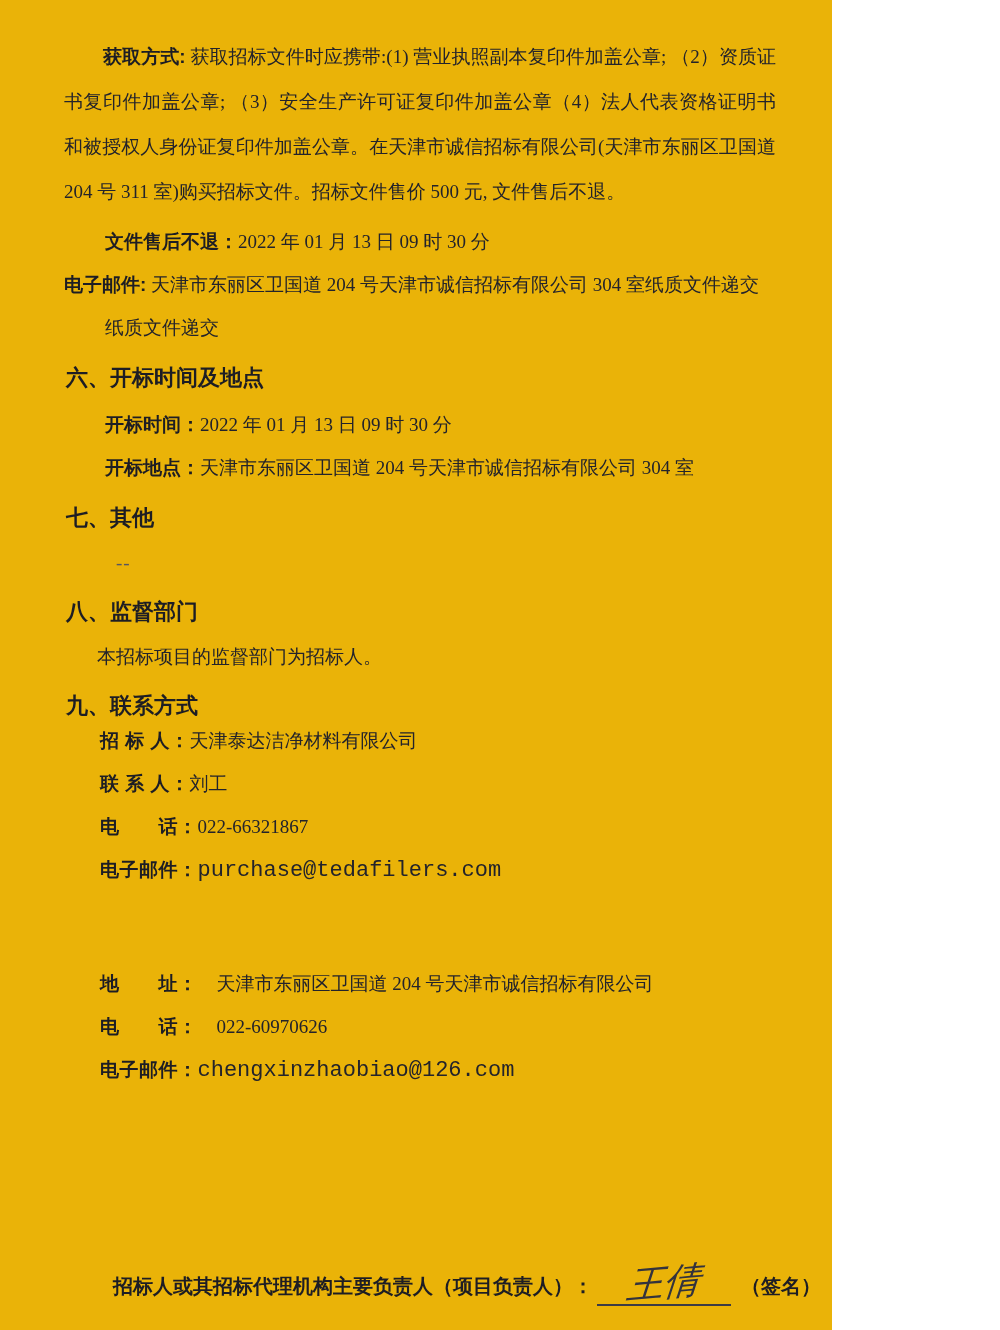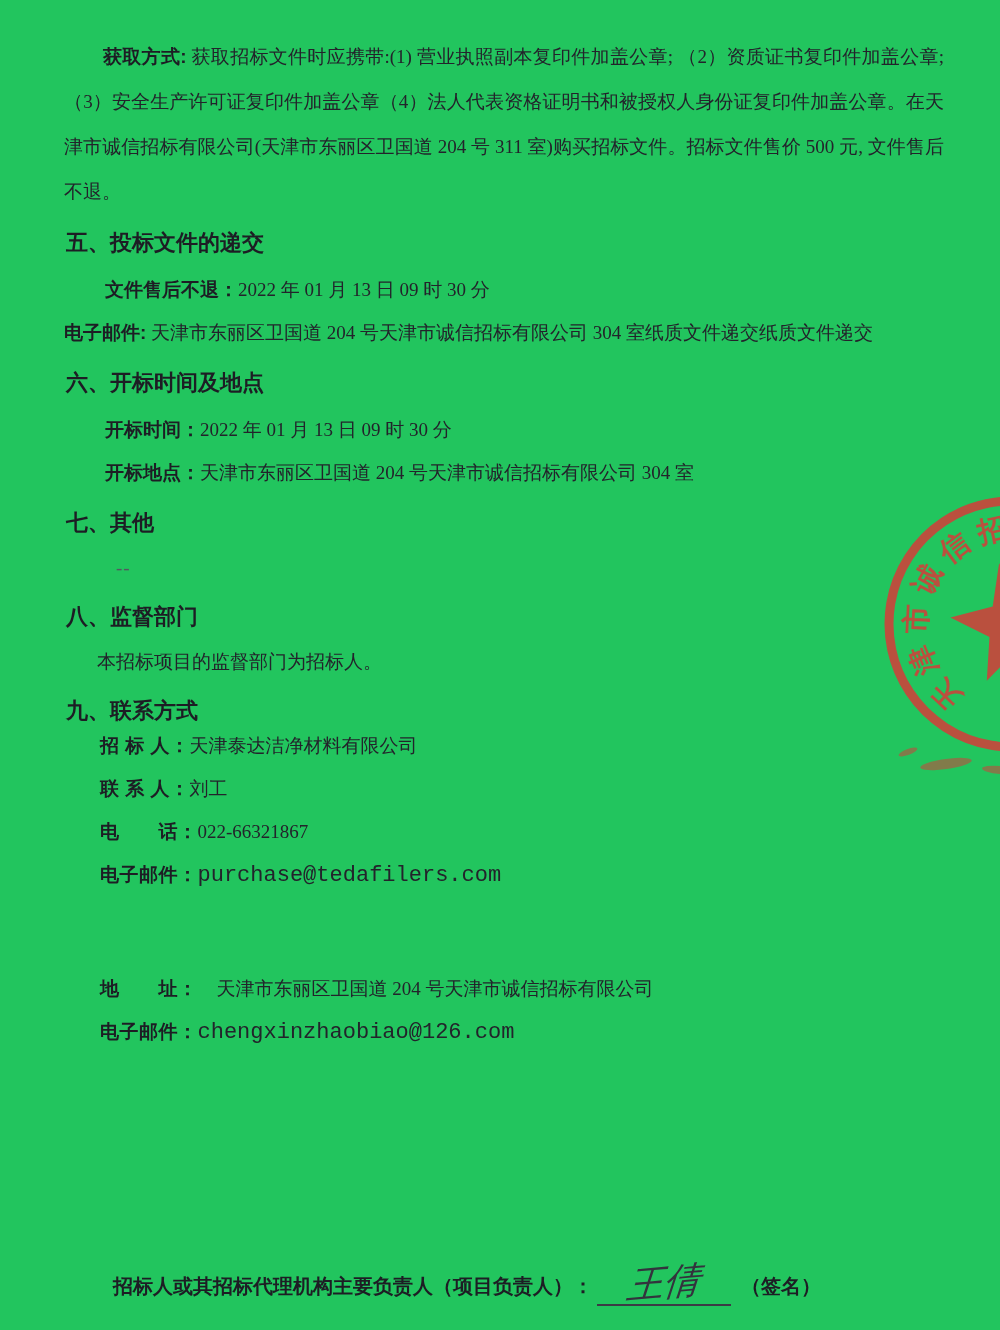--- a/index.html
+++ b/index.html
@@ -1,23 +1,24 @@
 <!DOCTYPE html>
 <html><head>
 <meta charset="utf-8">
 <style>
   html,body{margin:0;padding:0;background:#ffffff;}
   .page{
     position:relative;
-    width:1000px;height:1330px;
-    background:#22c55e;
+    width:820px;height:1330px;
+    background:#eab308;
     overflow:hidden;
     color:#23232b;
     font-family:"Liberation Serif","DejaVu Serif",serif;
     font-size:19px;
+    padding-left:12px;
   }
   .content{
     position:absolute;
     left:64px;top:34px;right:56px;
   }
   .para{
     line-height:45px;
     text-align:justify;
     margin:0 0 6px 0;
   }
@@ -98,21 +99,20 @@
   }
 </style>
 </head>
 <body>
 
 <div class="page">
   <div class="content">
 
     <p class="para para-indent"><span class="label">获取方式:</span><span> 获取招标文件时应携带:(1) 营业执照副本复印件加盖公章; （2）资质证书复印件加盖公章; （3）安全生产许可证复印件加盖公章（4）法人代表资格证明书和被授权人身份证复印件加盖公章。在天津市诚信招标有限公司(天津市东丽区卫国道 204 号 311 室)购买招标文件。招标文件售价 500 元, 文件售后不退。</span></p>
 
-    <h2 class="heading">五、投标文件的递交</h2>
     <p class="sub-line"><span class="label">文件售后不退：</span><span>2022 年 01 月 13 日 09 时 30 分</span></p>
     <p class="sub-line wrap-line" style="padding-left:41px;text-indent:-0px;margin-left:-41px;padding-left:82px;"><span style="margin-left:-41px;" class="label">电子邮件:</span><span> 天津市东丽区卫国道 204 号天津市诚信招标有限公司 304 室纸质文件递交纸质文件递交</span></p>
 
     <h2 class="heading">六、开标时间及地点</h2>
     <p class="sub-line"><span class="label">开标时间：</span><span>2022 年 01 月 13 日 09 时 30 分</span></p>
     <p class="sub-line"><span class="label">开标地点：</span><span>天津市东丽区卫国道 204 号天津市诚信招标有限公司 304 室</span></p>
 
     <h2 class="heading">七、其他</h2>
     <p class="dash-line">--</p>
 
@@ -125,20 +125,21 @@
       <p class="contact-line"><span class="label">招 标 人：</span><span>天津泰达洁净材料有限公司</span></p>
       <p class="contact-line"><span class="label">联 系 人：</span><span>刘工</span></p>
       <p class="contact-line"><span class="label">电　　话：</span><span>022-66321867</span></p>
       <p class="contact-line"><span class="label">电子邮件：</span><span class="mono">purchase@tedafilers.com</span></p>
     </div>
 
     <div class="block-gap"></div>
 
     <div class="contact-block">
       <p class="contact-line"><span class="label">地　　址：</span><span>　天津市东丽区卫国道 204 号天津市诚信招标有限公司</span></p>
+      <p class="contact-line"><span class="label">电　　话：</span><span>　022-60970626</span></p>
       <p class="contact-line"><span class="label">电子邮件：</span><span class="mono">chengxinzhaobiao@126.com</span></p>
     </div>
 
   </div>
 
   <div class="footer-line"><span class="footer-label">招标人或其招标代理机构主要负责人（项目负责人）：</span><span class="sig-line"><span class="signature">王倩</span></span><span class="footer-suffix">（签名）</span></div>
 
   <svg class="stamp-svg" viewBox="0 0 320 360" xmlns="http://www.w3.org/2000/svg">
     <g id="stamp-group" opacity="0.88" transform="rotate(-12 162 172)">
         <circle cx="162" cy="172" r="123" fill="none" stroke="#d0403a" stroke-width="9"></circle>

